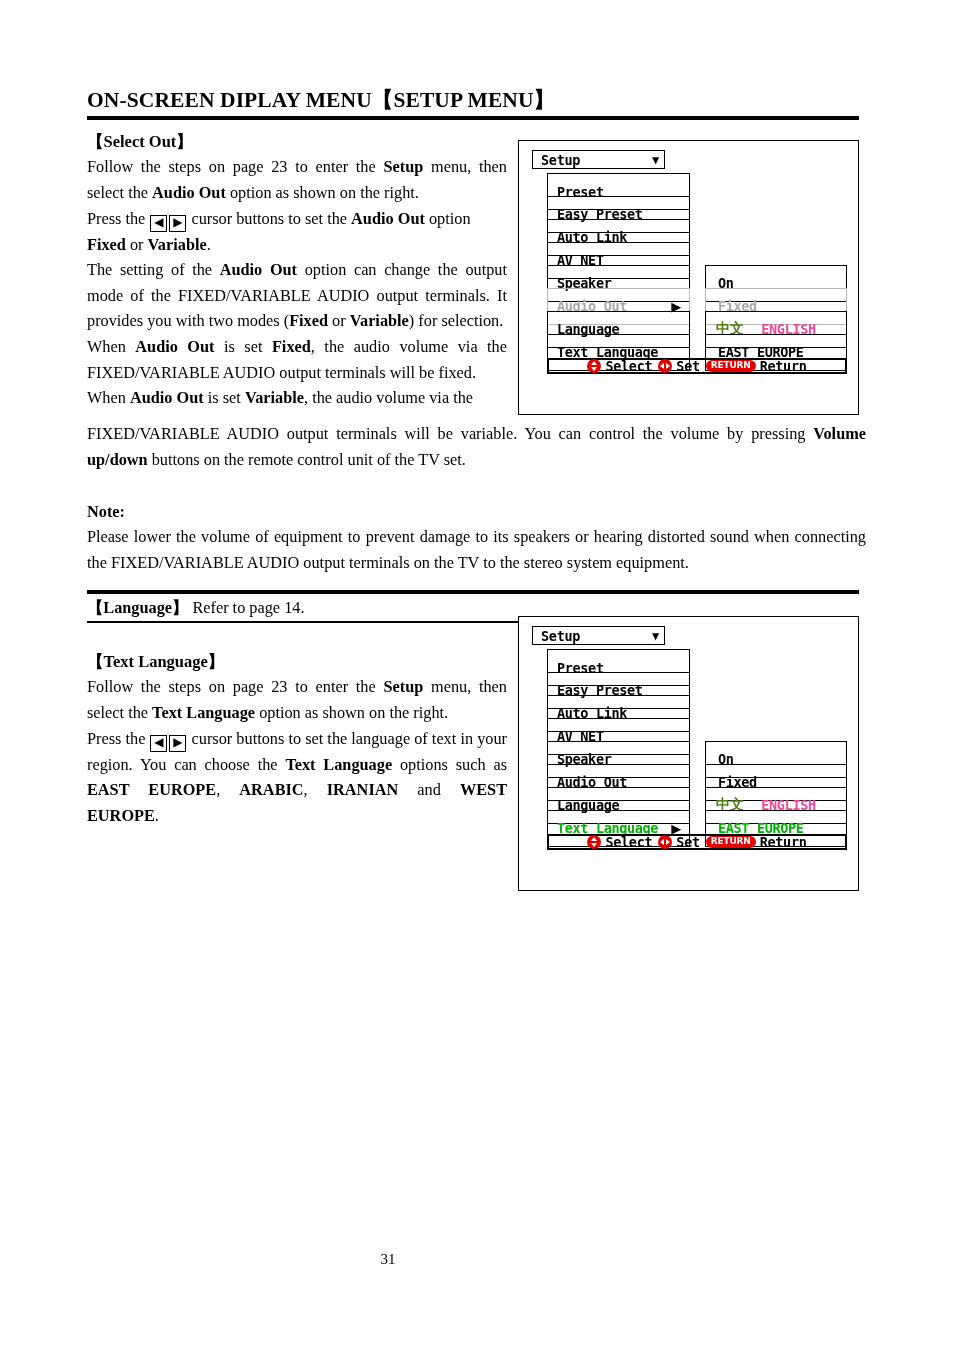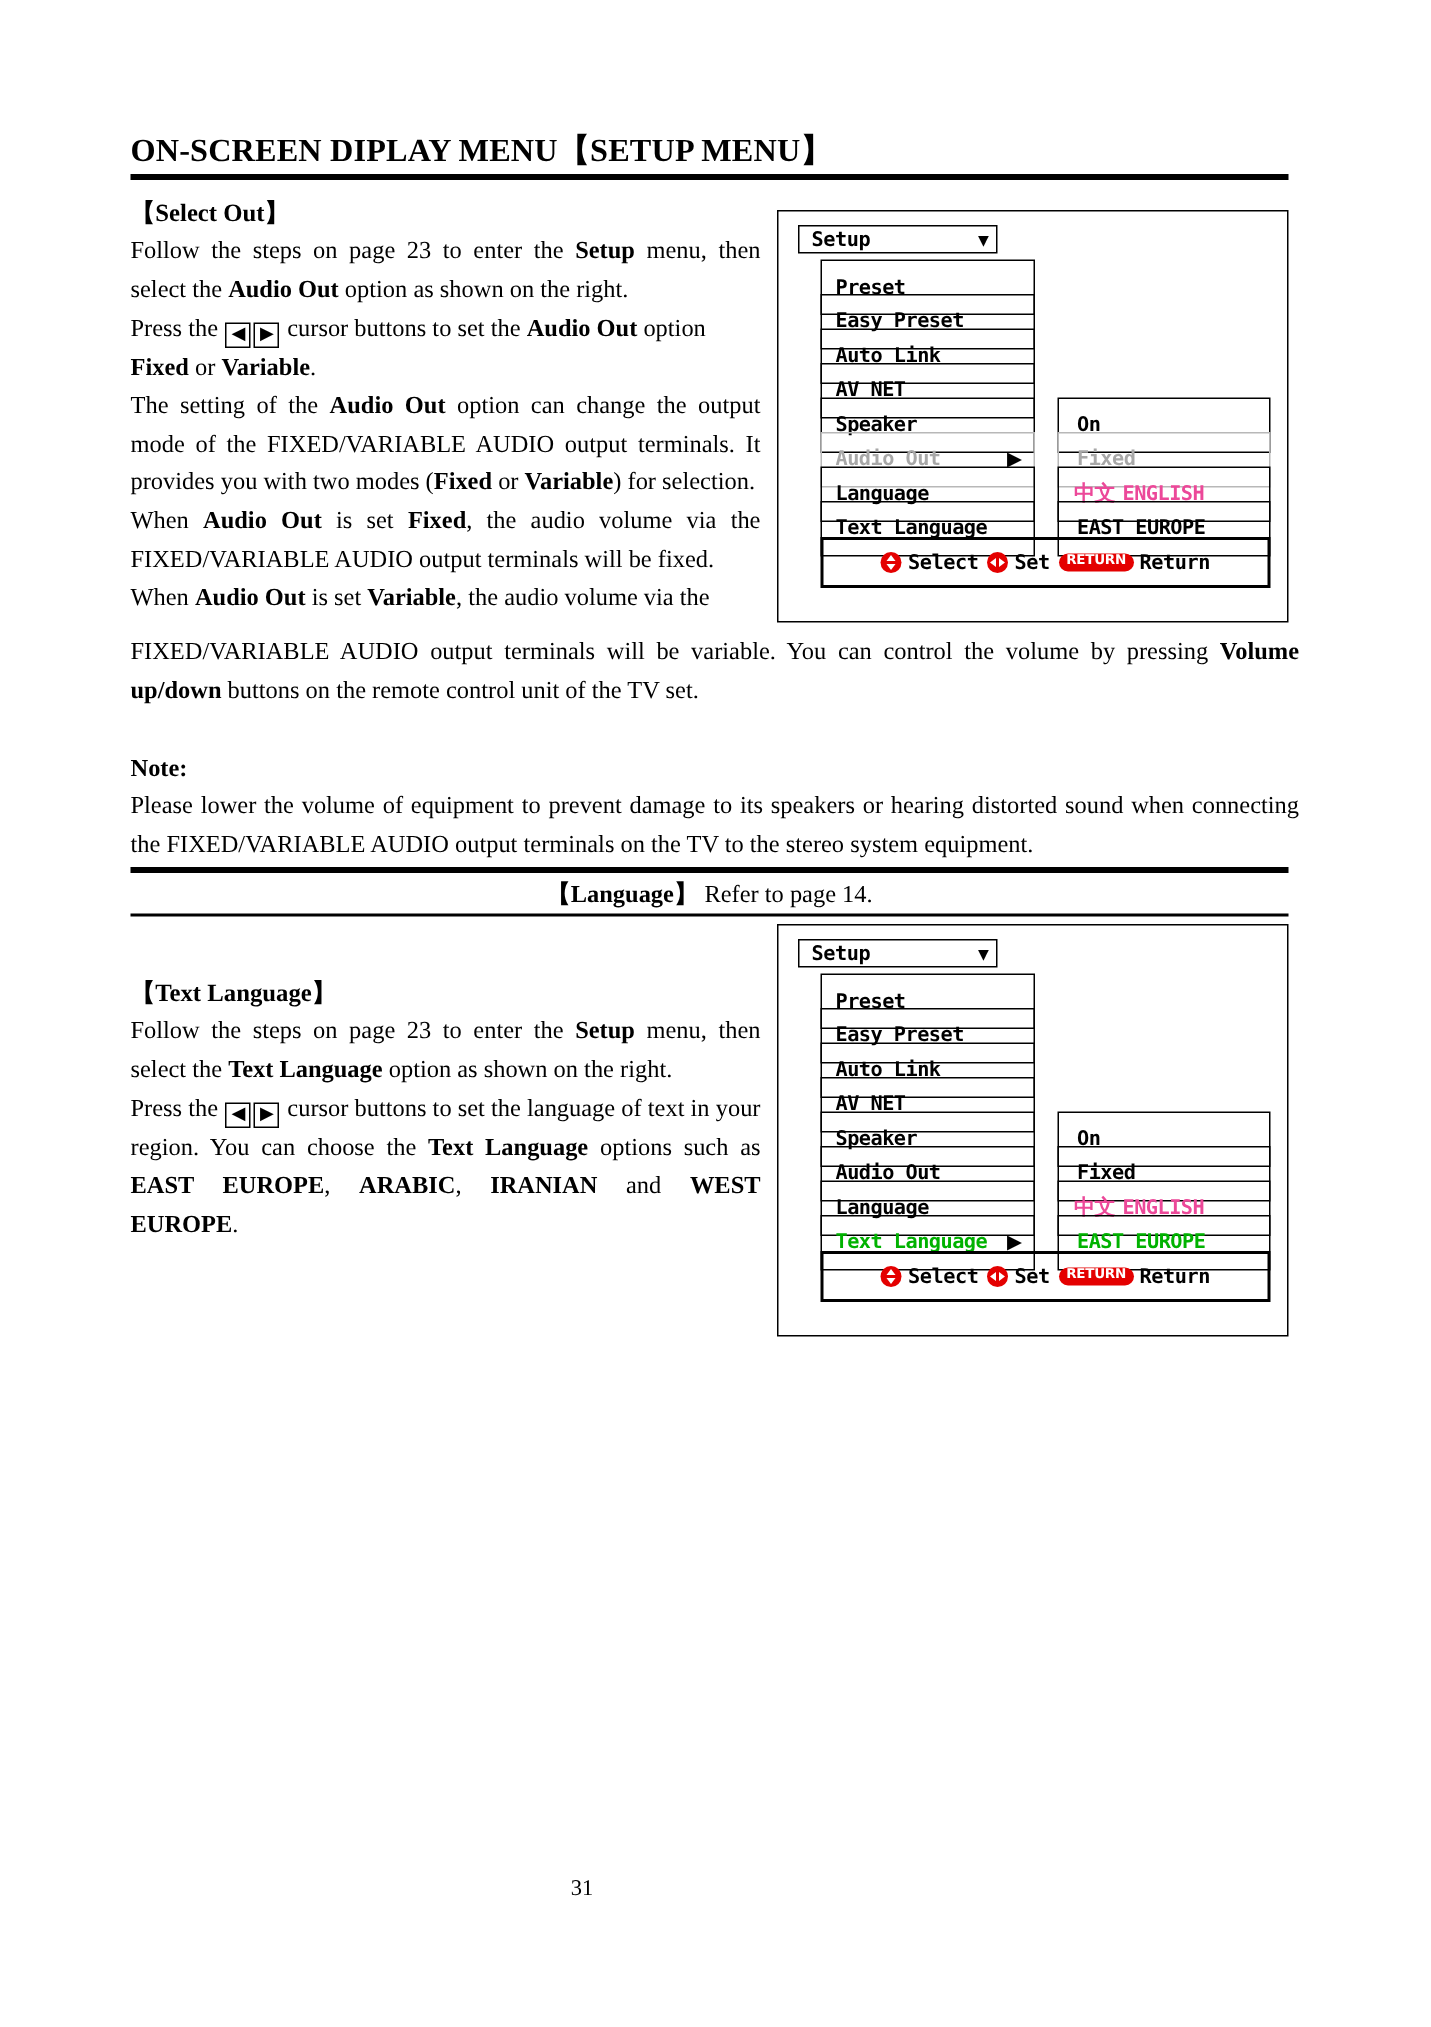--- a/index.html
+++ b/index.html
@@ -88,23 +88,22 @@
   .note-label {
     font-size: 16.3px;
     font-weight: bold;
     line-height: 24px;
   }
 
   
   .lang-strip {
     position: absolute;
     left: 87px;
-    top: 575px;
+    top: 587px;
     width: 772px;
-    text-align: center;
   }
   .lang-line {
     font-size: 16.3px;
     line-height: 26px;
     padding-top: 1px;
   }
   .lang-line .brk { font-weight: bold; }
 
   .col-textlang {
     position: absolute;
@@ -208,32 +207,32 @@
   .cell.green { color: #00b200; }
   .cell.green .arrow { color: #000; }
   .cell .arrow {
     position: absolute;
     right: 8px;
     font-size: 13px;
     line-height: 1;
     font-family: "DejaVu Sans", sans-serif;
   }
   .cell .cjk {
-    color: #ec4899;
+    color: #4d7c0f;
     font-family: "DejaVu Sans", sans-serif;
     font-weight: bold;
     font-size: 14px;
-    margin-right: 5px;
+    margin-right: 18px;
   }
   .cell .dimtext { color: #ec4899; }
 
   
   .osd-bar {
     position: relative;
-    height: 34px;
+    height: 16px;
     width: 300px;
     border: 2.2px solid #000;
     box-sizing: border-box;
     display: flex;
     align-items: center;
     justify-content: center;
     gap: 6px;
     font-size: 13.5px;
     font-weight: bold;
     letter-spacing: -0.3px;

